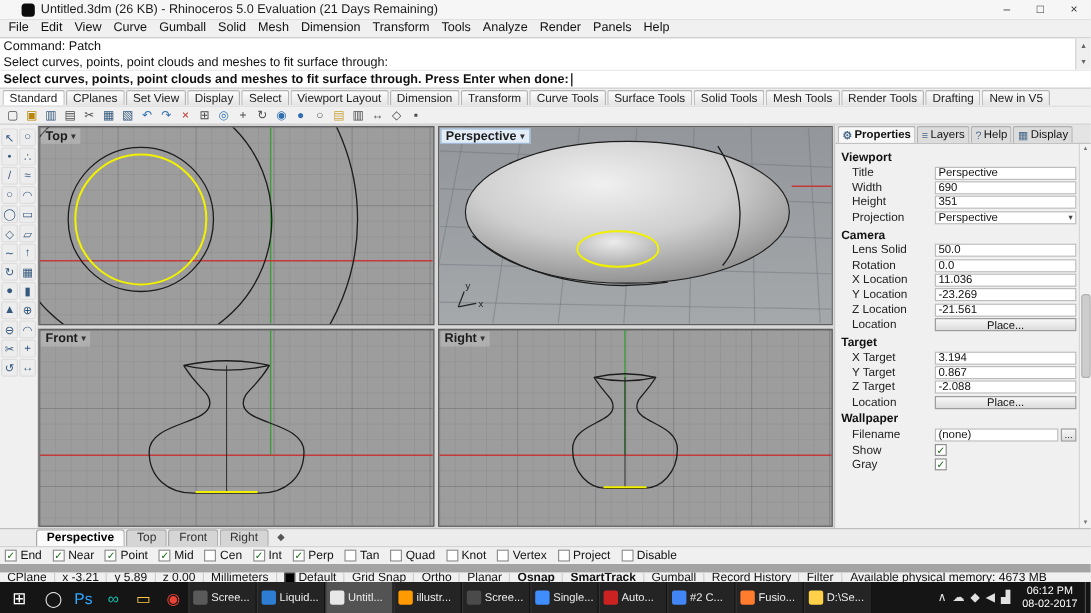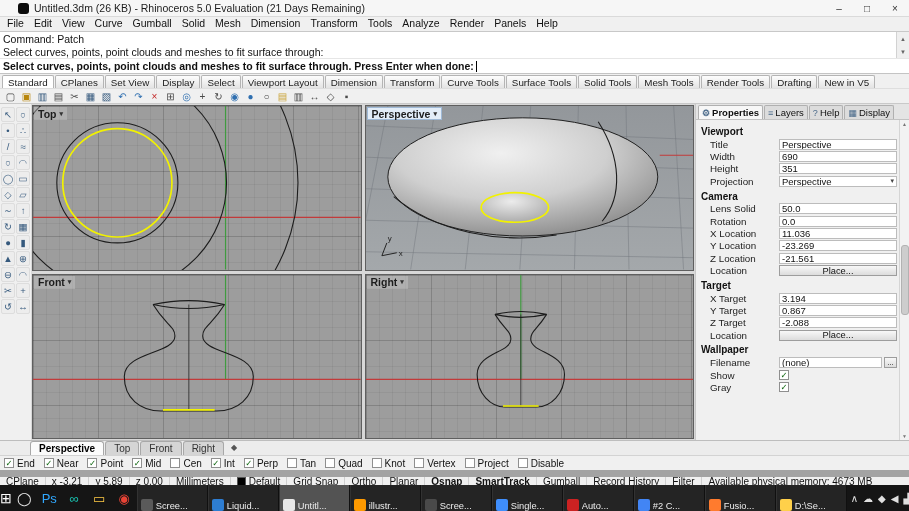--- a/index.html
+++ b/index.html
@@ -67,21 +67,21 @@
 .osnap-item{display:flex;align-items:center;gap:3px;font-size:10px;white-space:nowrap}
 .status{flex:0 0 15px;display:flex;align-items:center;background:#f0f0f0;border-top:7px solid #a3a3a3;font-size:10px;overflow:hidden}
 .sseg{display:flex;align-items:center;padding:0 6px;border-right:1px solid #cfcfcf;white-space:nowrap}
 .sseg.toggle.on{font-weight:bold}
 .swatch{width:9px;height:9px;background:#000;border:1px solid #555;margin-right:3px}
 .smem{margin-left:2px;display:flex;align-items:center;padding:0 5px;white-space:nowrap}
 .taskbar{flex:0 0 26px;background:var(--taskbar_bg);display:flex;align-items:stretch;color:#e8e8e8}
 .tk-start{width:32px;display:flex;align-items:center;justify-content:center;font-size:14px;color:#fff}
 .tk-apps{display:flex;align-items:stretch}
 .tk-ic{width:25px;display:flex;align-items:center;justify-content:center;font-size:13px}
-.tk-win{width:71px;display:flex;align-items:flex-end;gap:3px;padding:0 3px;background:#242424;border-right:1px solid #101010;border-left:1px solid #323232}
+.tk-win{width:57px;display:flex;align-items:center;gap:3px;padding:0 3px;background:#242424;border-right:1px solid #101010;border-left:1px solid #323232}
 .tk-win.active{background:#535353}
 .tk-win-ic{flex:0 0 12px;height:12px;border-radius:2px}
 .tk-win-label{font-size:9.3px;color:#ececec;white-space:nowrap;overflow:hidden}
 .tk-tray{margin-left:auto;display:flex;align-items:center;gap:5px;padding:0 4px}
 .tray-ic{font-size:10px;color:#e0e0e0}
 .tk-clock{display:flex;flex-direction:column;align-items:center;justify-content:center;font-size:9px;line-height:1.25;color:#fff;padding:0 6px;white-space:nowrap}
 .tk-show-desktop{width:5px;border-left:1px solid #4a4a4a}
 </style>
 </head>
 <body>

